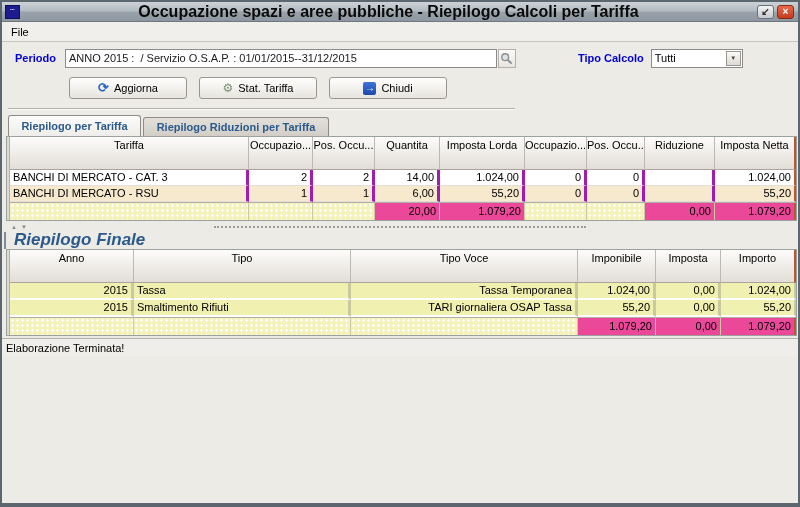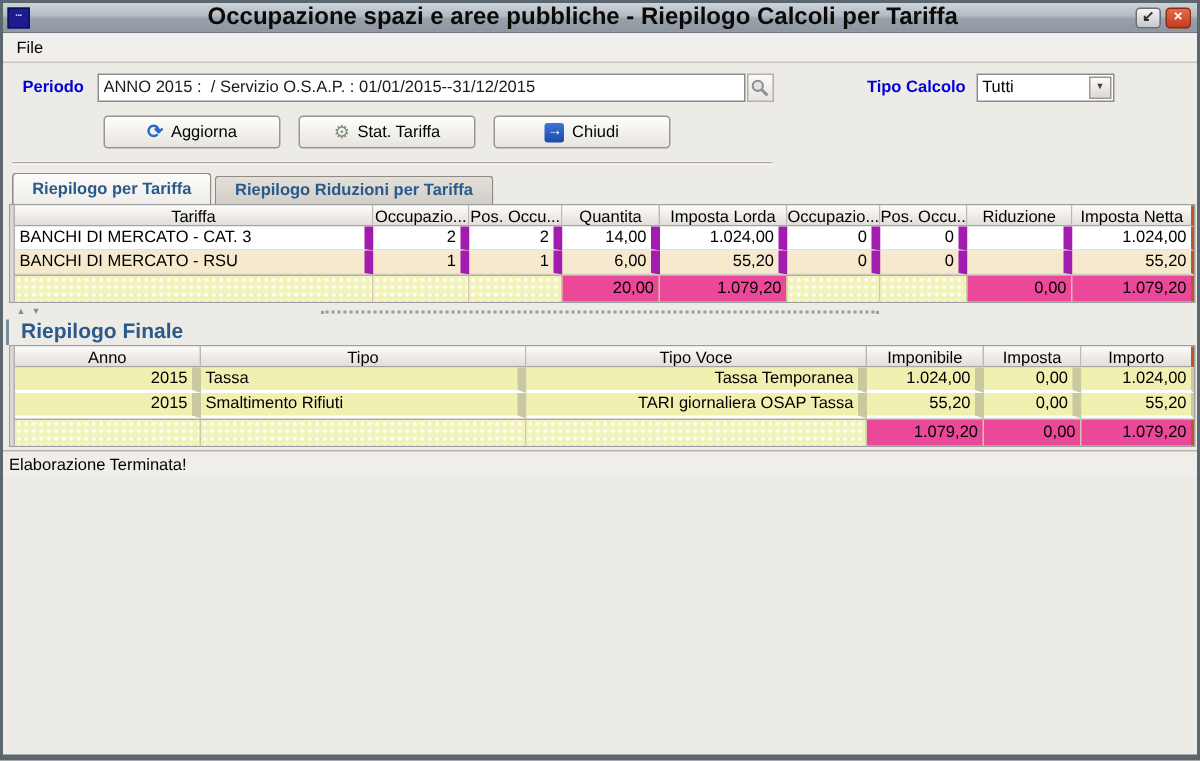--- a/index.html
+++ b/index.html
@@ -56,25 +56,25 @@
   .tabs{ height:22px; display:flex; align-items:flex-end; padding-left:6px; position:relative; z-index:2; }
   .tab{ border:1px solid #8f8b84; border-bottom:none; border-radius:3px 3px 0 0; font-weight:bold;
         color:#2a5a8c; display:flex; align-items:center; justify-content:center; }
   .tab.active{ height:21px; background:linear-gradient(#fcfbfa,#efede9); width:133px; }
   .tab.inactive{ height:19px; background:linear-gradient(#e3e0da,#d2cec7); width:186px; margin-left:2px; }
 
   
   .tablebox{ margin-left:4px; width:791px; border:1px solid #9aa19f; background:#fff; display:flex; }
   .strip{ width:4px; background:#dcd8d2; border-right:1px solid #b5b1aa; }
   .tmain{ flex:1; display:flex; flex-direction:column; }
-  .thead{ display:flex; height:14px; }
+  .thead{ display:flex; height:33px; }
   .hcell{ background:linear-gradient(#fdfcfb,#e2ded7); border-right:1px solid #bdb9b2; border-bottom:1px solid #a9a59e;
           text-align:center; line-height:16px; overflow:hidden; white-space:nowrap; font-size:11px; }
   .trow{ display:flex; height:16px; }
-  .cell{ line-height:15px; padding:0 3px; border-right:6px solid #a21caf; overflow:hidden; white-space:nowrap;
+  .cell{ line-height:15px; padding:0 3px; border-right:3px solid #a21caf; overflow:hidden; white-space:nowrap;
          text-align:right; font-size:11px; }
   .t1 .trow .cell{ border-bottom:1px solid #e3dfd8; }
   .trow.white .cell{ background:#fff; }
   .trow.tan .cell{ background:#f6e9cd; }
   .trow.yellow{ height:17px; }
   .trow.yellow .cell{ background:#f0f0b0; border-bottom:2px solid #fff; border-right-color:#c9c9a0; }
   .filler{ flex:1; background:#fff; }
   .t1 .filler{ height:215px; }
   .t2 .filler{ height:25px; }
   .totals{ display:flex; height:18px; border-top:1px solid #b3afa8; }
@@ -95,22 +95,22 @@
   .t2 .c2{ width:227px; } .t2 .cell.c2{ text-align:right; }
   .t2 .c3{ width:78px; } .t2 .c4{ width:65px; }
   .t2 .c5{ width:75px; border-right:2px solid #c0552a; }
 
   
   .splitter{ height:11px; display:flex; align-items:center; padding-left:7px; position:relative; }
   .split-arrow{ font-size:6px; color:#8a8a8a; line-height:6px; padding:0 2px; }
   .split-handle{ position:absolute; left:212px; width:372px; border-top:2px dotted #9a9a9a; height:0; top:5px; }
 
   
-  .bottom-title{ height:17px; padding-left:8px; font-weight:bold; font-size:14px; color:#2a5a8c;
-                 border-left:2px solid #7b8c9a; margin-left:2px; line-height:15px; }
+  .bottom-title{ height:17px; padding-left:8px; font-weight:bold; font-size:17px; color:#2a5a8c;
+                 border-left:2px solid #7b8c9a; margin-left:2px; line-height:15px;font-style:italic; }
 
   
   .statusbar{ height:18px; margin-top:2px; background:#f0eeea; border-top:1px solid #b7b3ac;
               display:flex; align-items:center; padding-left:4px; font-size:11px; }
 </style>
 </head>
 <body>
 
 <div class="window">
 

